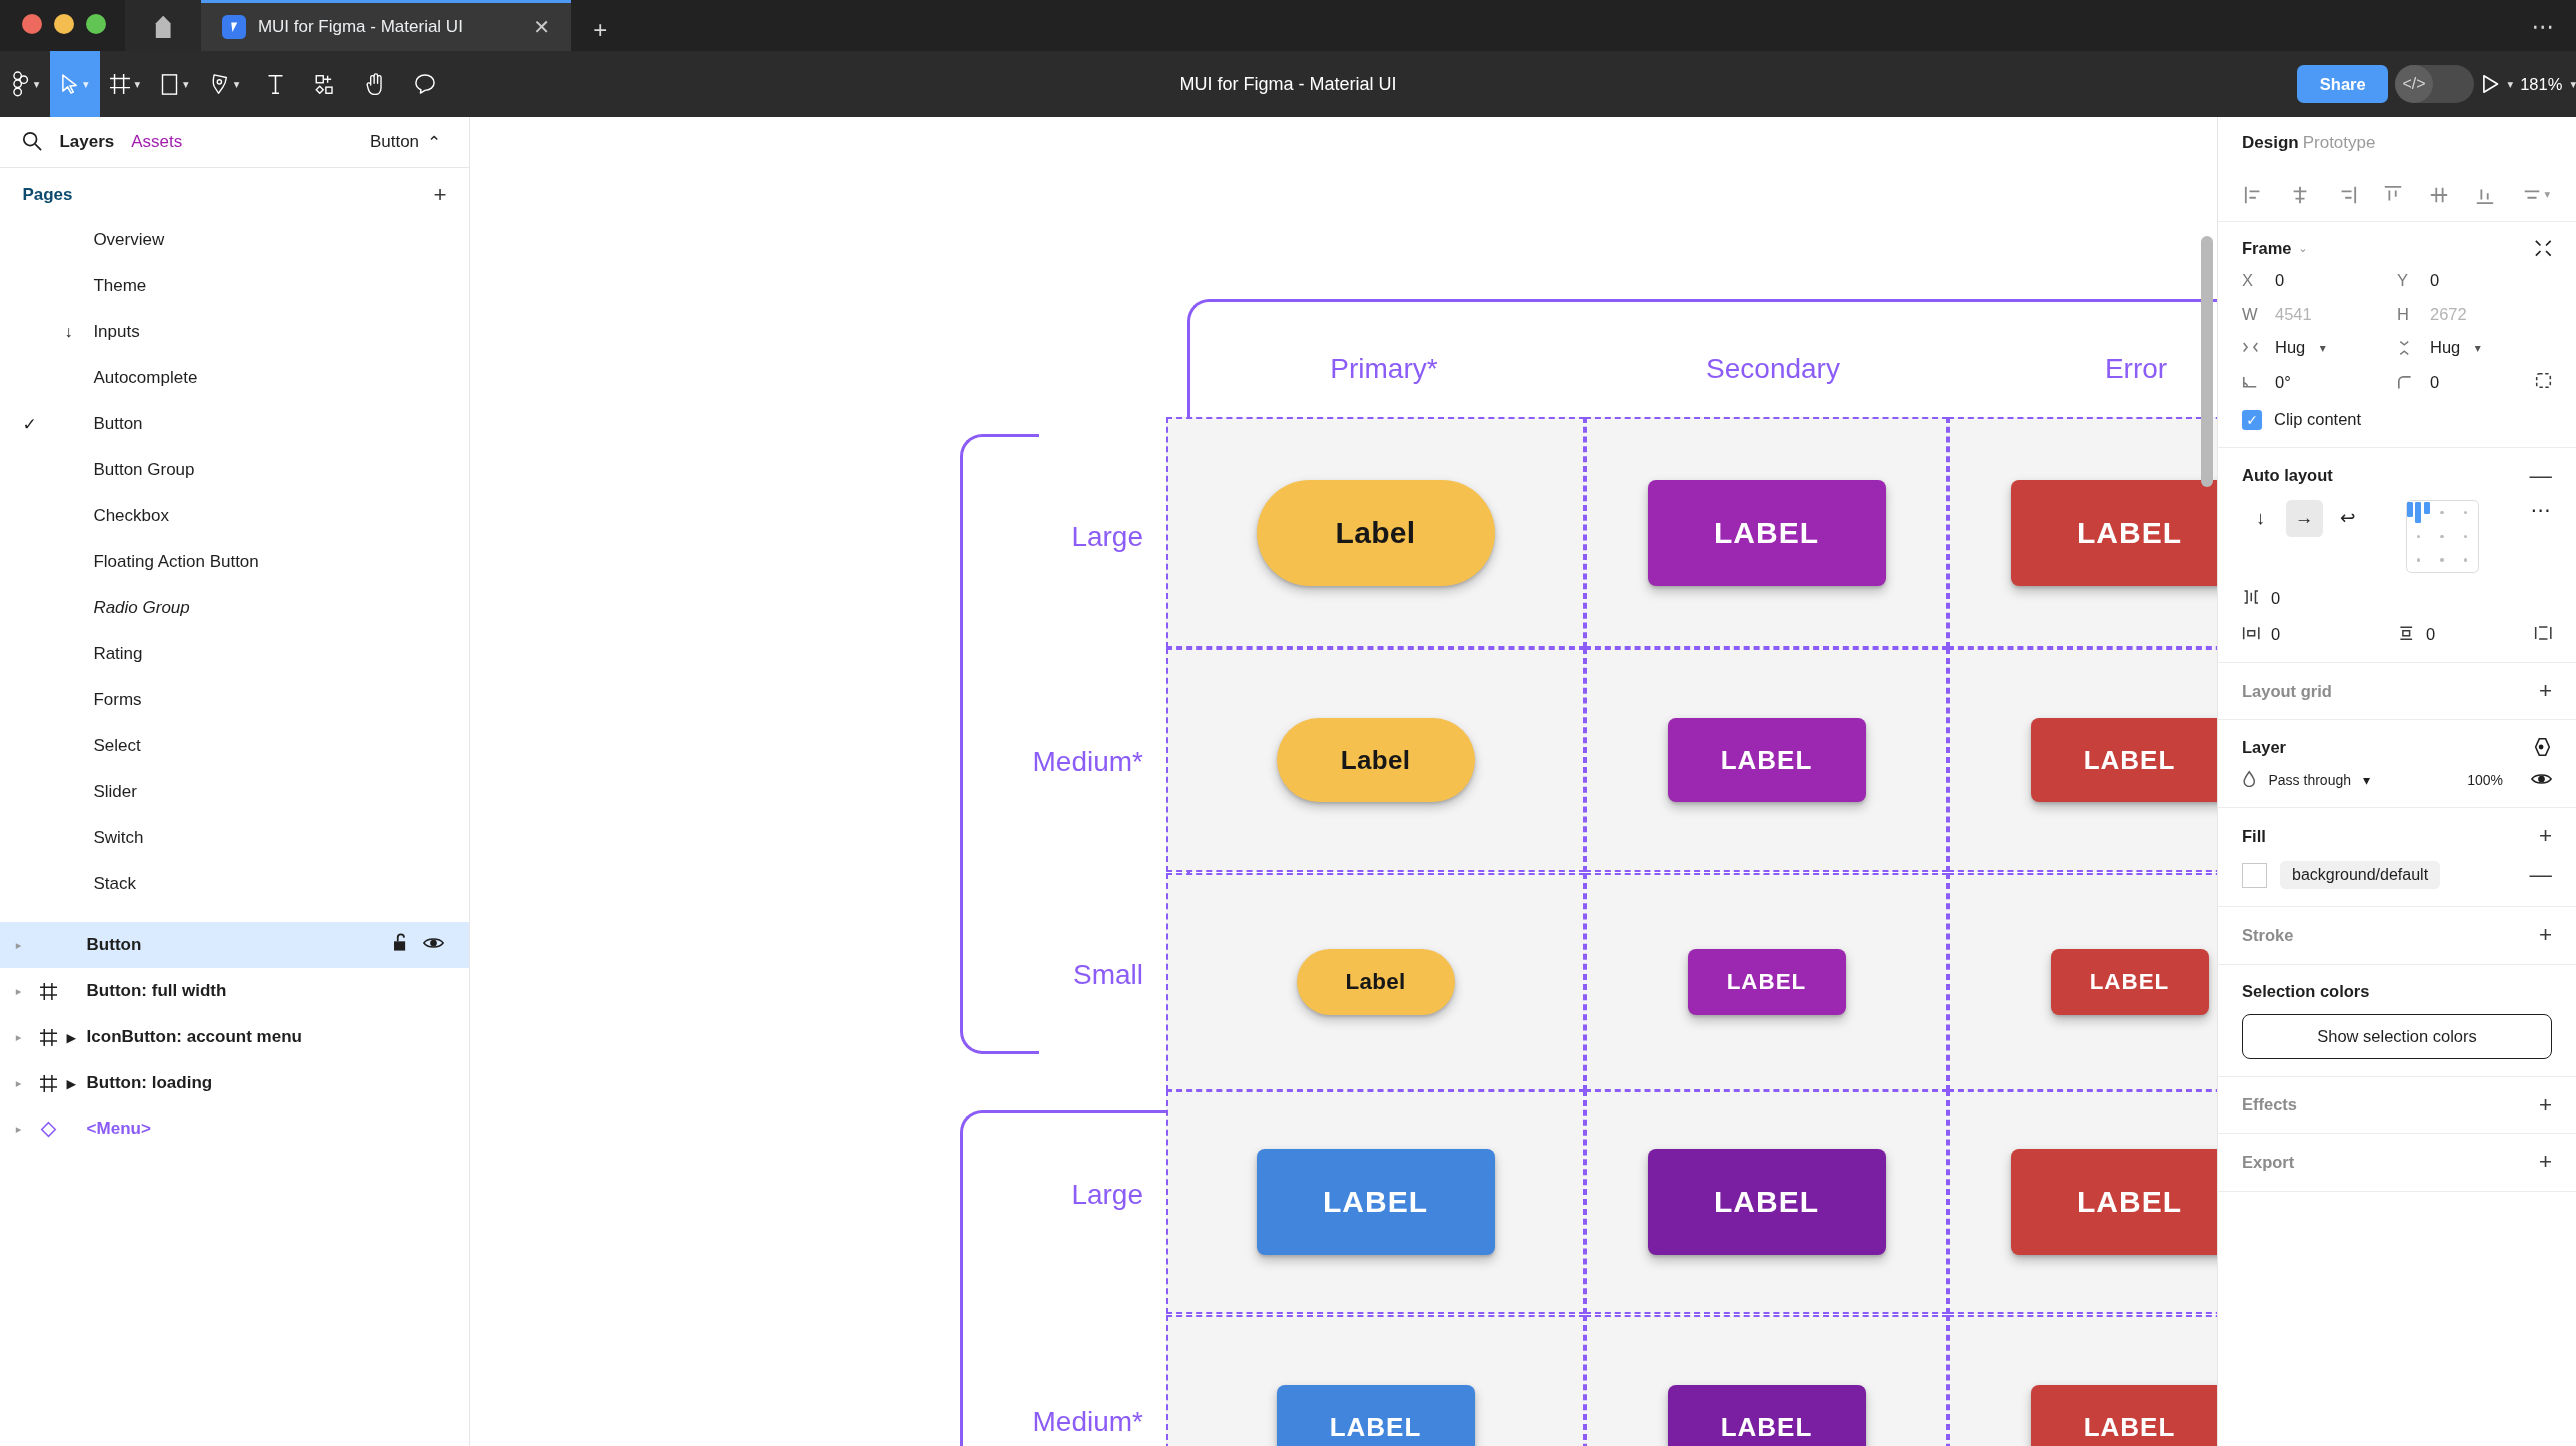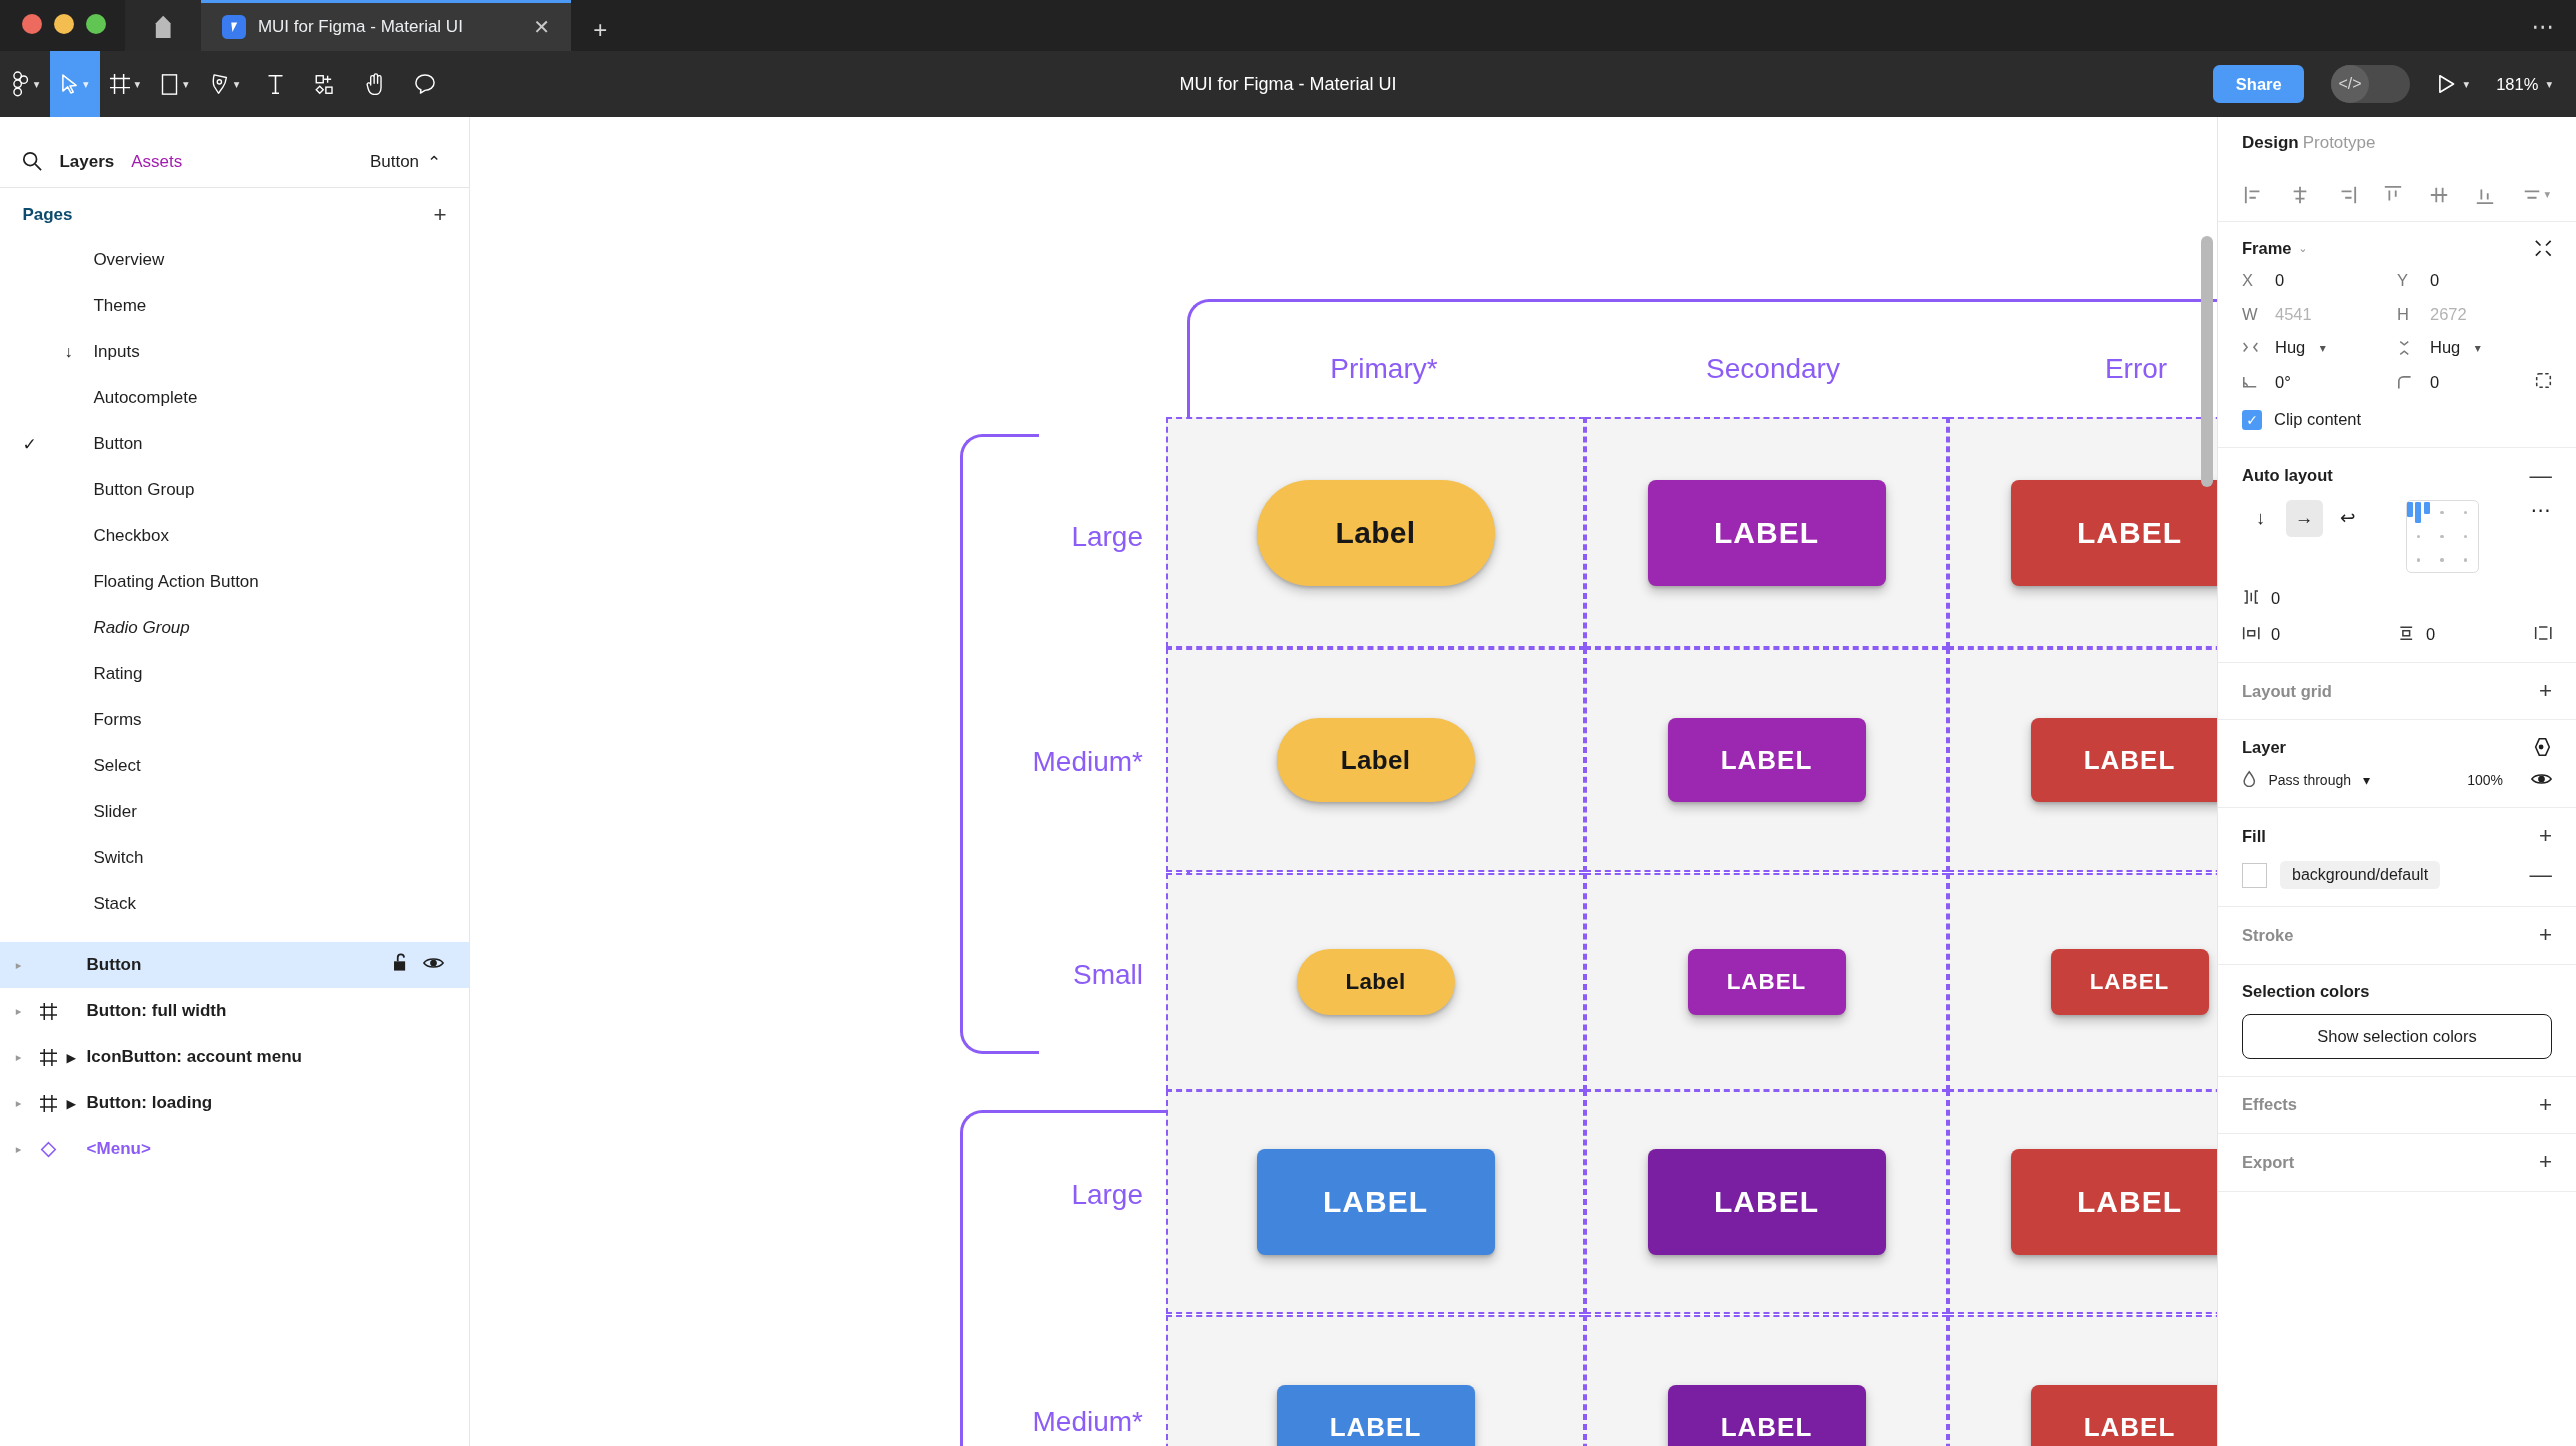--- a/index.html
+++ b/index.html
@@ -60,21 +60,21 @@
   }
   .tool.active { background: #4C9AF5; }
   .tool svg { display: block; }
   .chev { font-size: 11.2px; opacity: .85; }
 
   .doc-title {
     position: absolute; left: 0; right: 0; text-align: center;
     color: #ffffff; font-size: 18px; pointer-events: none;
   }
   .toolbar-right {
-    margin-left: auto; display: flex; align-items: center; gap: 27px; padding-right: 24px;
+    margin-left: auto; display: flex; align-items: center; gap: 7px; 
   }
   .share-btn {
     background: #4C9AF5; color: #fff; font-size: 16.5px; font-weight: bold;
     padding: 9.2px 22.4px; border-radius: 6.6px; border: none; cursor: pointer;
     font-family: inherit;
   }
   .devmode {
     width: 79px; height: 38px; border-radius: 19px; background: #4b4b4b;
     display: flex; align-items: center; cursor: pointer;
   }
@@ -89,21 +89,21 @@
   
   .body { flex: 1 1 auto; display: flex; min-height: 0; }
 
   
   .sidebar {
     width: 470px; flex: 0 0 470px; background: #ffffff;
     display: flex; flex-direction: column; border-right: 0.7px solid #e6e6e6;
   }
   .sidebar-tabs {
     height: 51px; flex: 0 0 51px; display: flex; align-items: center;
-    padding: 0 18.5px 0 22.4px; gap: 17px; border-bottom: 0.7px solid #e6e6e6; margin-top: 20px;
+    padding: 0 18.5px 0 22.4px; gap: 17px; border-bottom: 0.7px solid #e6e6e6;
   }
   .tab-label { font-size: 17px; color: #a21caf; cursor: pointer; }
   .tab-label.active { color: #1f1f1f; font-weight: bold; }
   .sidebar-right-dd {
     margin-left: auto; display: flex; align-items: center; gap: 8px;
     font-size: 17px; color: #1f1f1f; cursor: pointer; padding-right: 9.2px;
   }
 
   .pages-head {
     display: flex; align-items: center; padding: 16px 22.4px 10.6px 22.4px;

